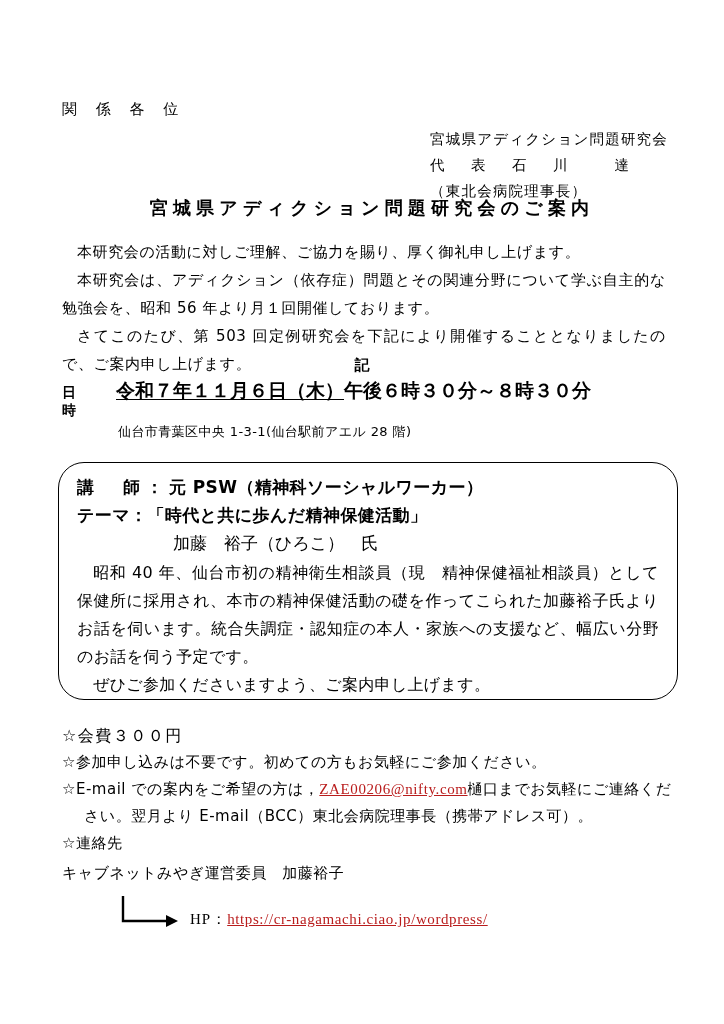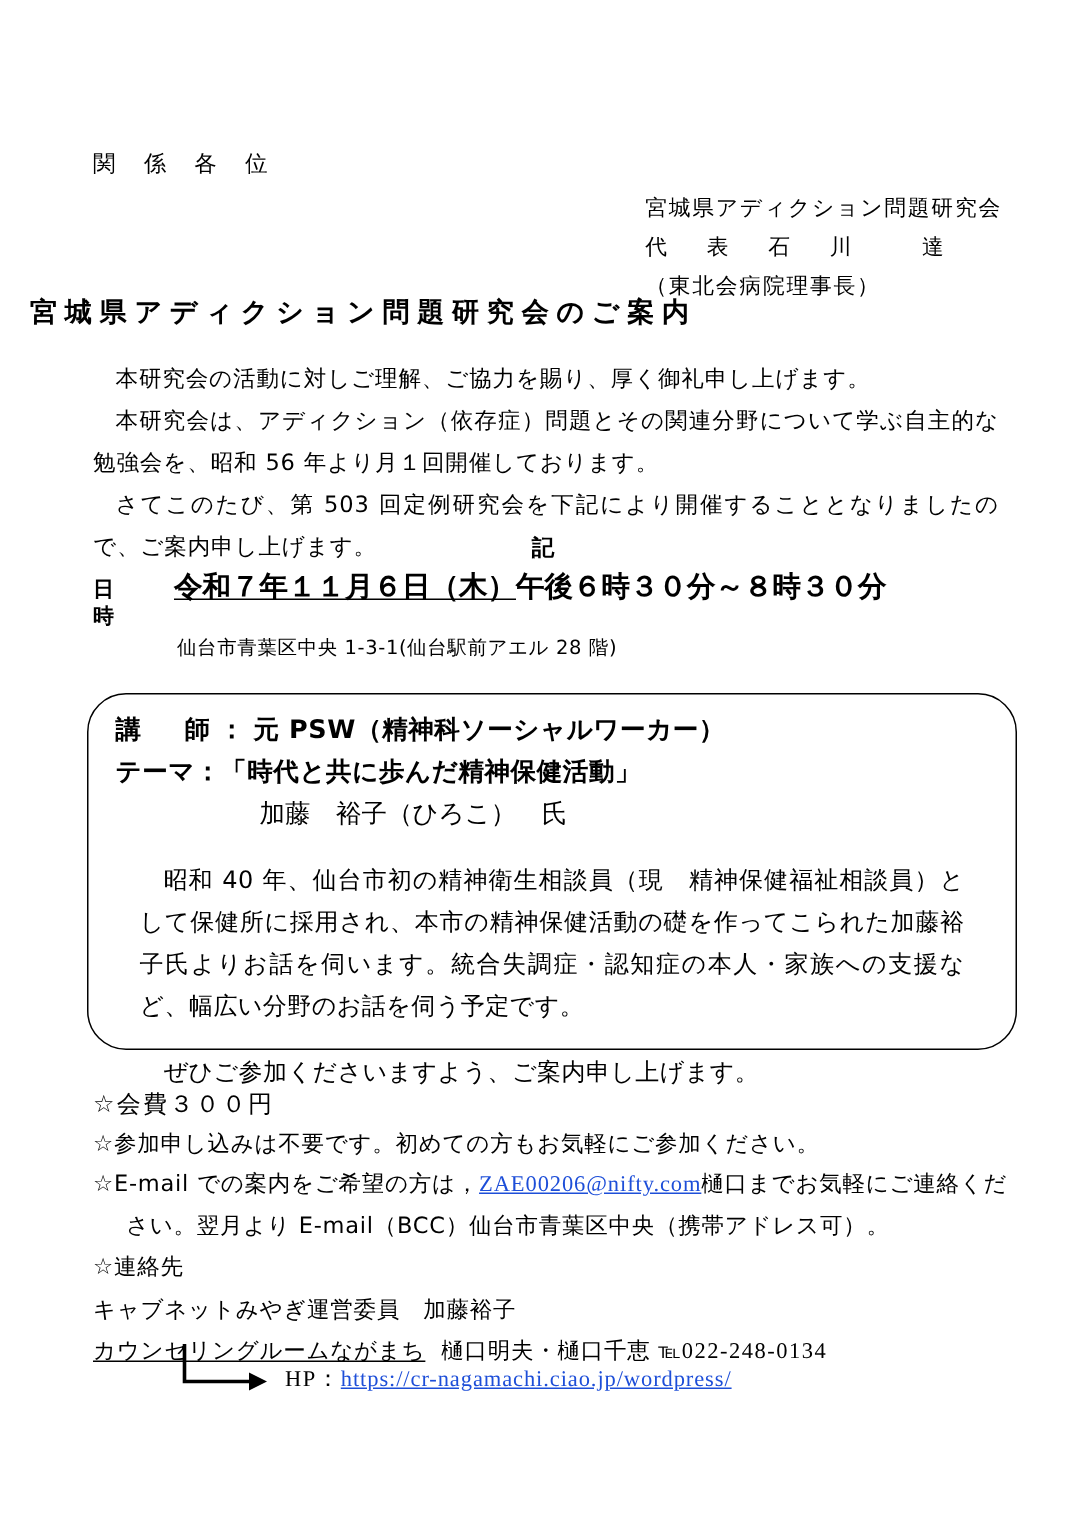--- a/index.html
+++ b/index.html
@@ -55,20 +55,21 @@
   .org-name { letter-spacing: 1.2px; display: block; }
   .org-rep  { letter-spacing: 6px; display: block; padding-right: 2px;}
   .org-sub  { letter-spacing: 1.2px; display: block; }
 
   
   .doc-title {
     position: absolute;
     left: 0;
     right: 0;
     top: 196px;
+    text-align: center;
     font-size: 18px;
     font-weight: bold;
     letter-spacing: 5.2px;
     padding-left: 20px;
   }
 
   
   .intro {
     position: absolute;
     left: 62px;
@@ -156,40 +157,40 @@
     padding-left: 96px;
     white-space: nowrap;
   }
   .box-para {
     font-size: 16px;
     line-height: 28px;
     text-align: justify;
     letter-spacing: 0.3px;
     margin-top: 2px;
   }
-  .box-para p { margin: 16px; }
+  .box-para p { margin: 0; }
 
   
   .stars {
     position: absolute;
     left: 62px;
     top: 722px;
     width: 612px;
     font-size: 15px;
     line-height: 27px;
     letter-spacing: 0.5px;
   }
   .star-item { display: block; margin: 0; }
   .star-fee { font-size: 16px; letter-spacing: 1.5px; }
   .hang {
     padding-left: 22px;
     text-indent: -22px;
   }
   .link {
-    color: #1d4ed8;
+    color: #b91c1c;
     text-decoration: underline;
     font-family: "Liberation Serif", "DejaVu Serif", serif;
     letter-spacing: 0.6px;
   }
 
   
   .contact {
     position: absolute;
     left: 62px;
     top: 860px;
@@ -265,27 +266,26 @@
       <div class="box-para">
         <p class="ind1">昭和 40 年、仙台市初の精神衛生相談員（現　精神保健福祉相談員）として保健所に採用され、本市の精神保健活動の礎を作ってこられた加藤裕子氏よりお話を伺います。統合失調症・認知症の本人・家族への支援など、幅広い分野のお話を伺う予定です。</p>
         <p class="ind1">ぜひご参加くださいますよう、ご案内申し上げます。</p>
       </div>
     </div>
   </div>
 
   <div class="stars jp">
     <div class="star-item star-fee"><span>☆</span><span>会費３００円</span></div>
     <div class="star-item"><span>☆</span><span>参加申し込みは不要です。初めての方もお気軽にご参加ください。</span></div>
-    <div class="star-item hang"><span>☆</span><span>E-mail での案内をご希望の方は，</span><a class="link" href="#">ZAE00206@nifty.com</a><span>樋口までお気軽にご連絡ください。翌月より E-mail（BCC）仙台市青葉区中央（携帯アドレス可）。</span></div>
+    <div class="star-item hang"><span>☆</span><span>E-mail での案内をご希望の方は，</span><a class="link" href="#">ZAE00206@nifty.com</a><span>樋口までお気軽にご連絡ください。翌月より E-mail（BCC）東北会病院理事長（携帯アドレス可）。</span></div>
     <div class="star-item"><span>☆</span><span>連絡先</span></div>
   </div>
 
   <div class="contact jp">
     <div>キャブネットみやぎ運営委員　加藤裕子</div>
-    <div><span class="u">カウンセリングルームながまち</span>&nbsp;&nbsp;<span>樋口明夫・樋口千恵</span>&nbsp;<span class="tel-sym">℡</span><span class="tel-num">022-248-0134</span></div>
   </div>
 
   <div class="hp-wrap">
     <span class="hp-arrow">
       <svg width="64" height="40" viewBox="0 0 64 40" aria-hidden="true">
         <path d="M3 2 L3 27 L48 27" fill="none" stroke="#000" stroke-width="2.4"></path>
         <path d="M46 21 L58 27 L46 33 Z" fill="#000"></path>
       </svg>
     </span>
     <span class="hp-text"><span>HP：</span><a class="link" href="#">https://cr-nagamachi.ciao.jp/wordpress/</a></span>

